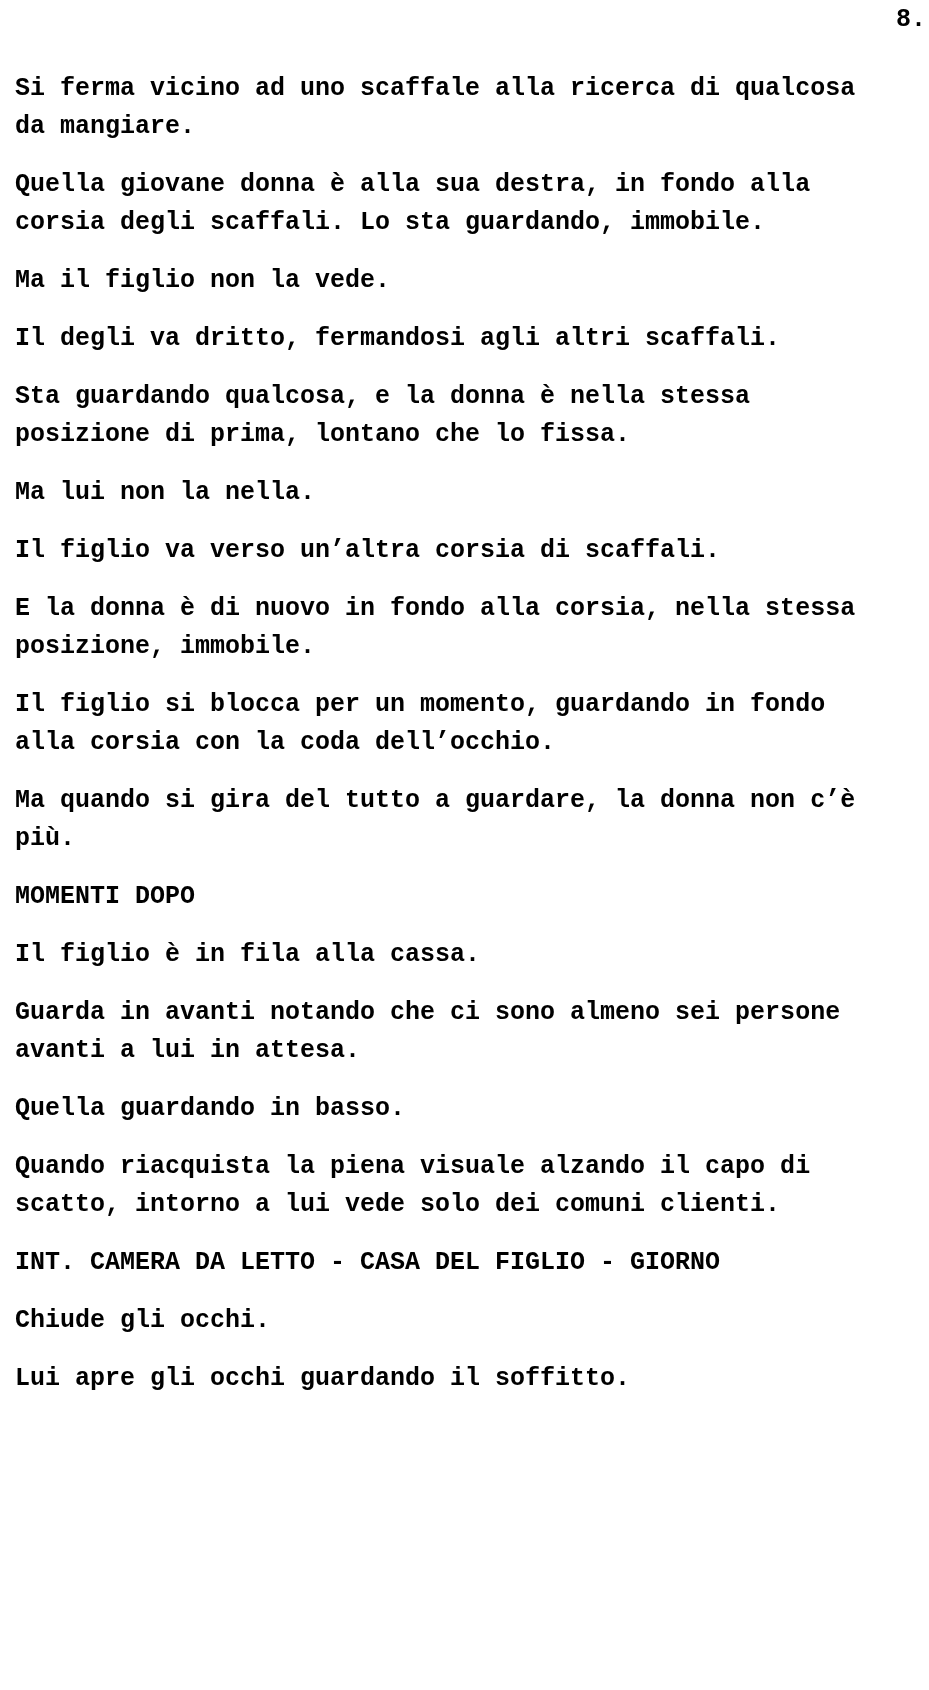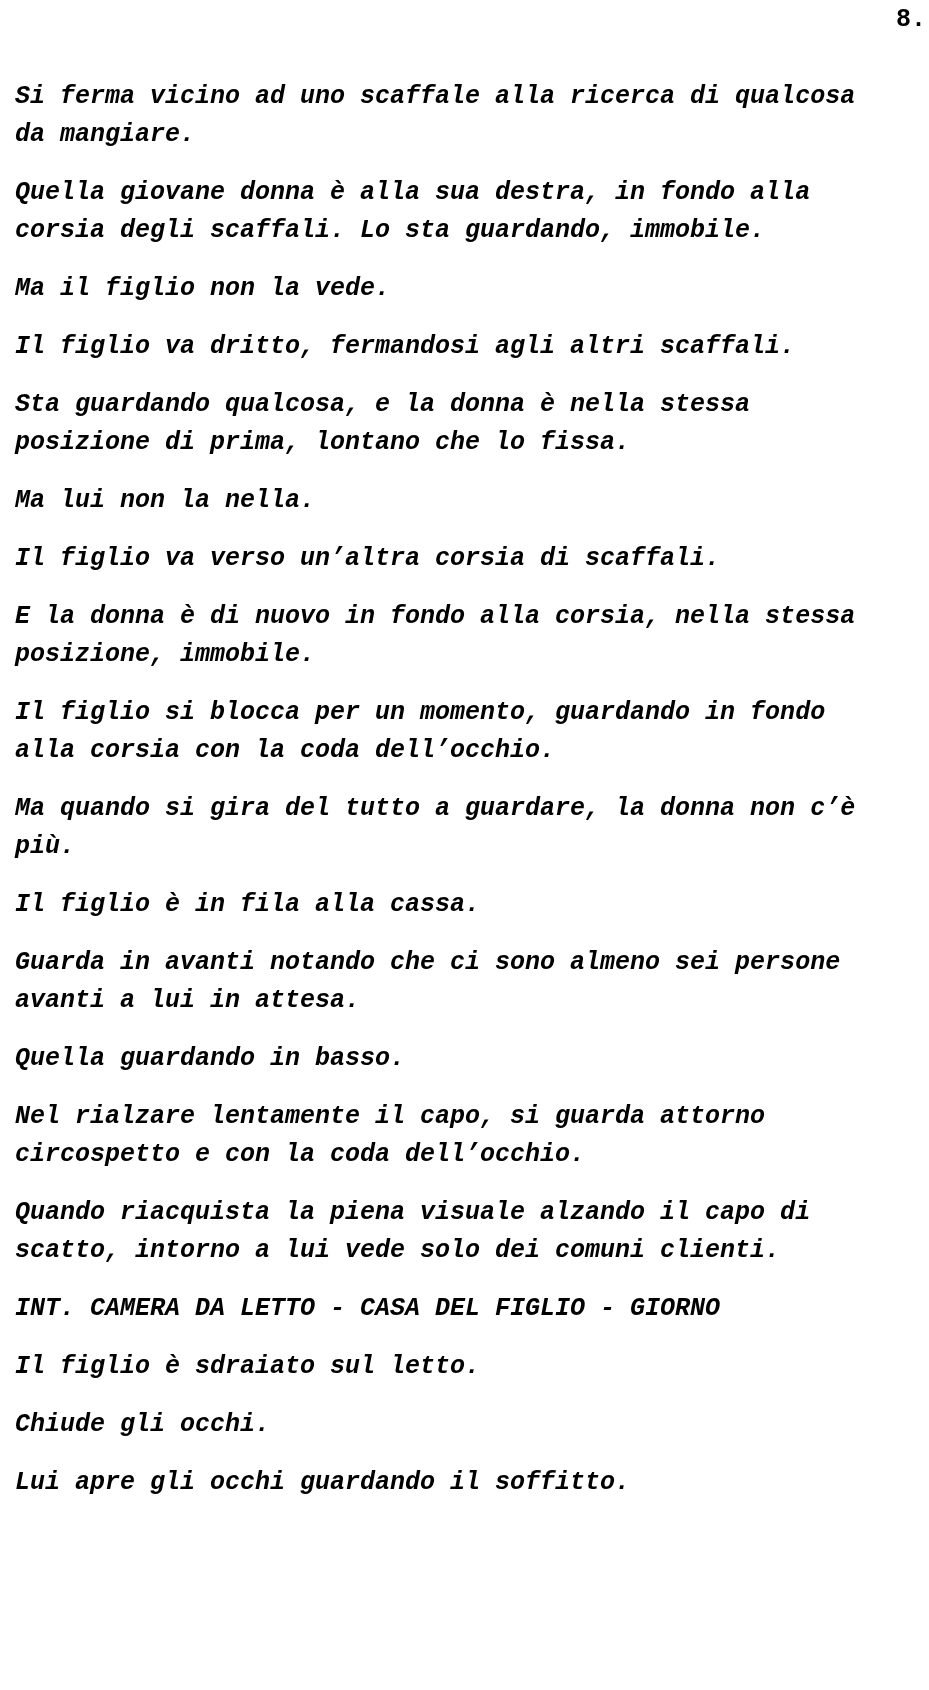--- a/index.html
+++ b/index.html
@@ -25,57 +25,54 @@
     line-height: 32px;
     text-align: right;
   }
   .content {
     position: absolute;
     top: 70px;
     left: 15px;
     right: 0;
   }
   .para {
-    margin: 8px 0 20px 0;
+    margin: 0 0 20px 0;
     font-size: 25px;
     line-height: 38px;
     white-space: pre-line;
     letter-spacing: 0;
-    font-style: italic;
   }
 </style>
 </head>
 <body>
 
 <div class="page">
   <div class="page-number">8.</div>
 
   <div class="content">
     <p class="para">Si ferma vicino ad uno scaffale alla ricerca di qualcosa
 da mangiare.</p>
     <p class="para">Quella giovane donna è alla sua destra, in fondo alla
 corsia degli scaffali. Lo sta guardando, immobile.</p>
     <p class="para">Ma il figlio non la vede.</p>
-    <p class="para">Il figlio va dritto, fermandosi agli altri scaffali.</p>
+    <p class="para">Il degli va dritto, fermandosi agli altri scaffali.</p>
     <p class="para">Sta guardando qualcosa, e la donna è nella stessa
 posizione di prima, lontano che lo fissa.</p>
     <p class="para">Ma lui non la nella.</p>
     <p class="para">Il figlio va verso un’altra corsia di scaffali.</p>
     <p class="para">E la donna è di nuovo in fondo alla corsia, nella stessa
 posizione, immobile.</p>
     <p class="para">Il figlio si blocca per un momento, guardando in fondo
 alla corsia con la coda dell’occhio.</p>
     <p class="para">Ma quando si gira del tutto a guardare, la donna non c’è
 più.</p>
+    <p class="para">MOMENTI DOPO</p>
     <p class="para">Il figlio è in fila alla cassa.</p>
     <p class="para">Guarda in avanti notando che ci sono almeno sei persone
 avanti a lui in attesa.</p>
     <p class="para">Quella guardando in basso.</p>
-    <p class="para">Nel rialzare lentamente il capo, si guarda attorno
-circospetto e con la coda dell’occhio.</p>
     <p class="para">Quando riacquista la piena visuale alzando il capo di
 scatto, intorno a lui vede solo dei comuni clienti.</p>
     <p class="para">INT. CAMERA DA LETTO - CASA DEL FIGLIO - GIORNO</p>
-    <p class="para">Il figlio è sdraiato sul letto.</p>
     <p class="para">Chiude gli occhi.</p>
     <p class="para">Lui apre gli occhi guardando il soffitto.</p>
   </div>
 </div>
 
 </body></html>

